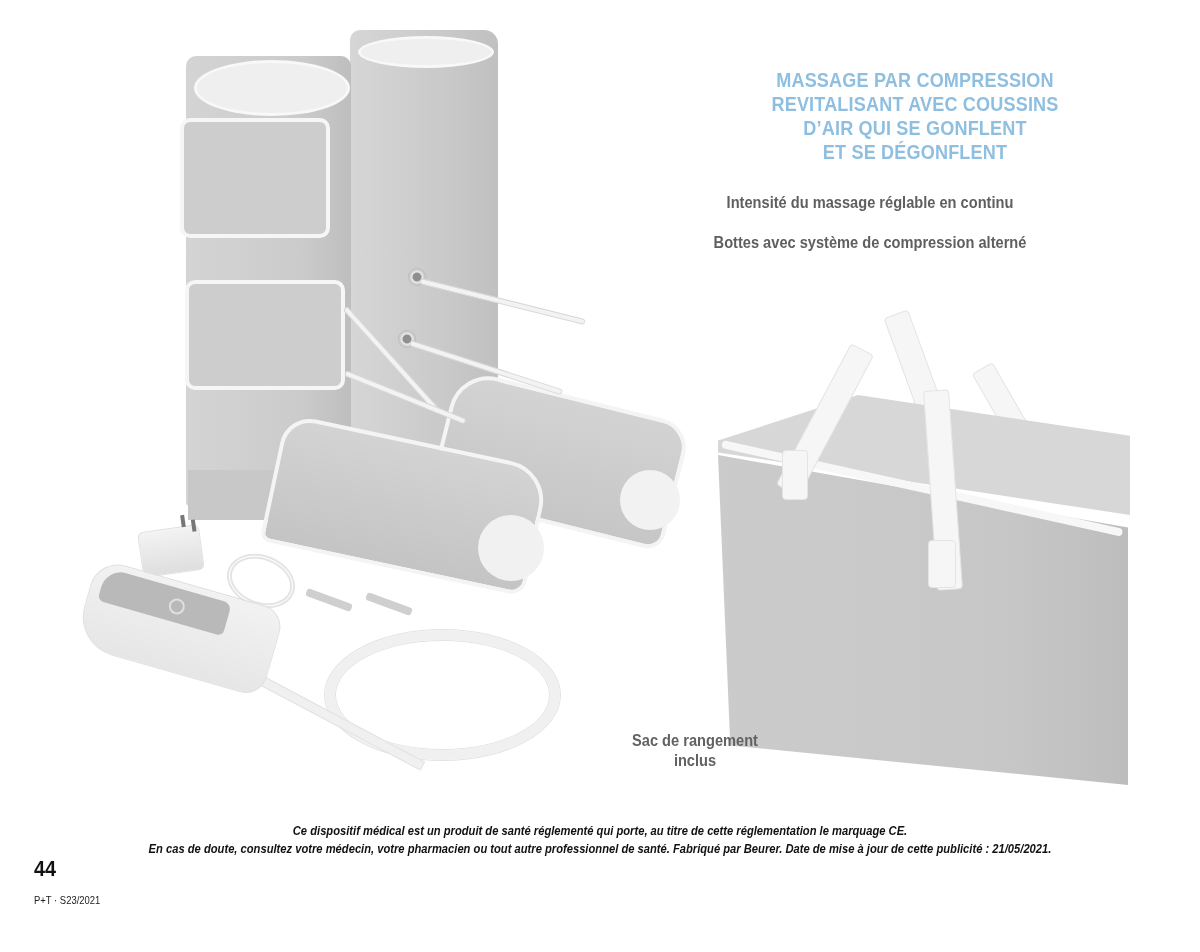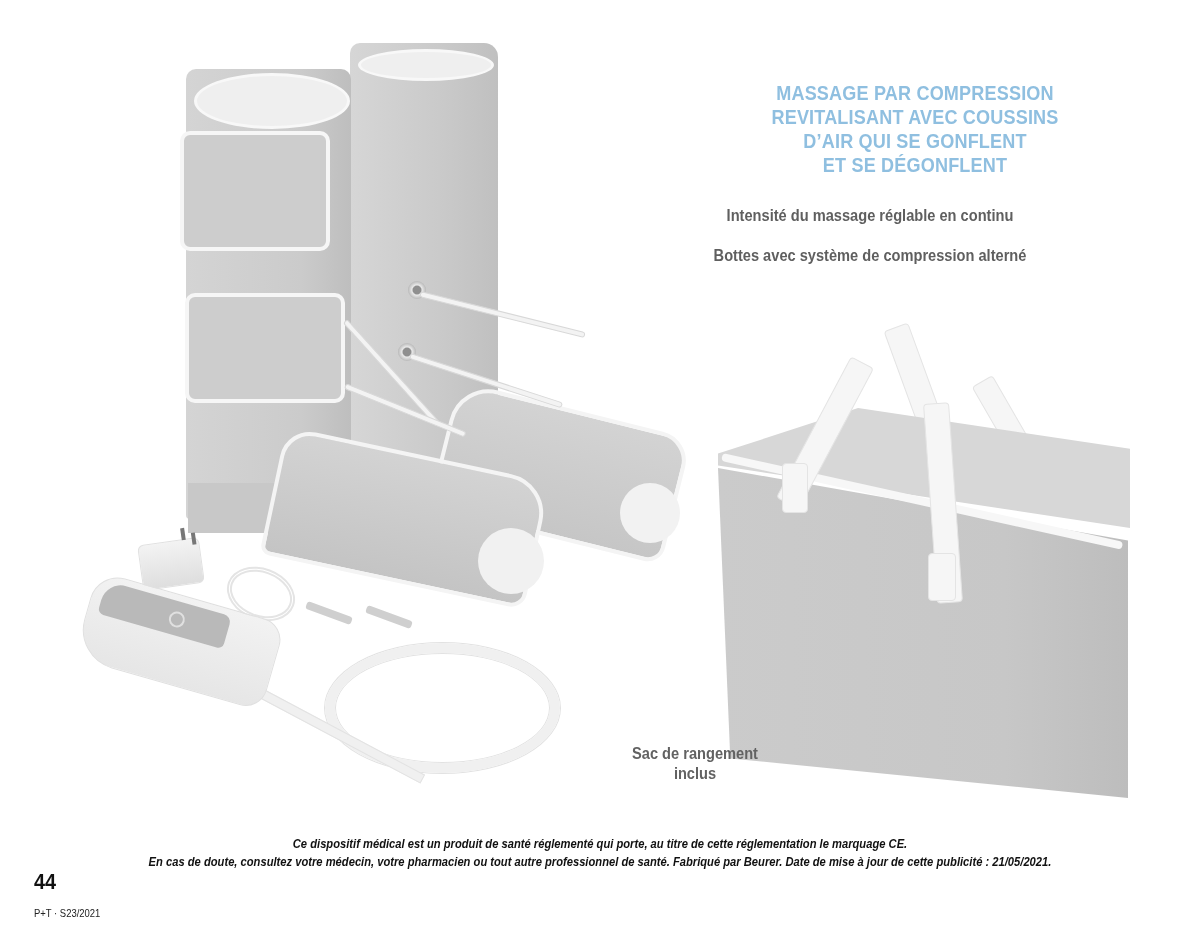--- a/index.html
+++ b/index.html
@@ -1,19 +1,19 @@
 <!DOCTYPE html>
 <html><head>
   <meta charset="utf-8">
   <style>
     * { box-sizing: border-box; margin: 0; padding: 0; }
     html, body { width: 1200px; height: 952px; background: #ffffff; overflow: hidden; }
     body { position: relative; font-family: "Liberation Sans", sans-serif; }
 
-    .page { position: absolute; left: 0; top: 13px; width: 1200px; height: 704px; background: #fff; border-radius: 16px; }
+    .page { position: absolute; left: 0; top: 0; width: 1200px; height: 704px; background: #fff; border-radius: 16px; }
 
     
     .headline {
       position: absolute; left: 690px; top: 68px; width: 450px;
       text-align: center; color: #8fbfe0;
       font-family: "Liberation Sans", sans-serif; font-weight: bold;
       font-size: 21px; line-height: 24px; letter-spacing: 0.2px;
       transform: scaleX(0.86); transform-origin: center top;
     }
     .headline span { display: block; }

